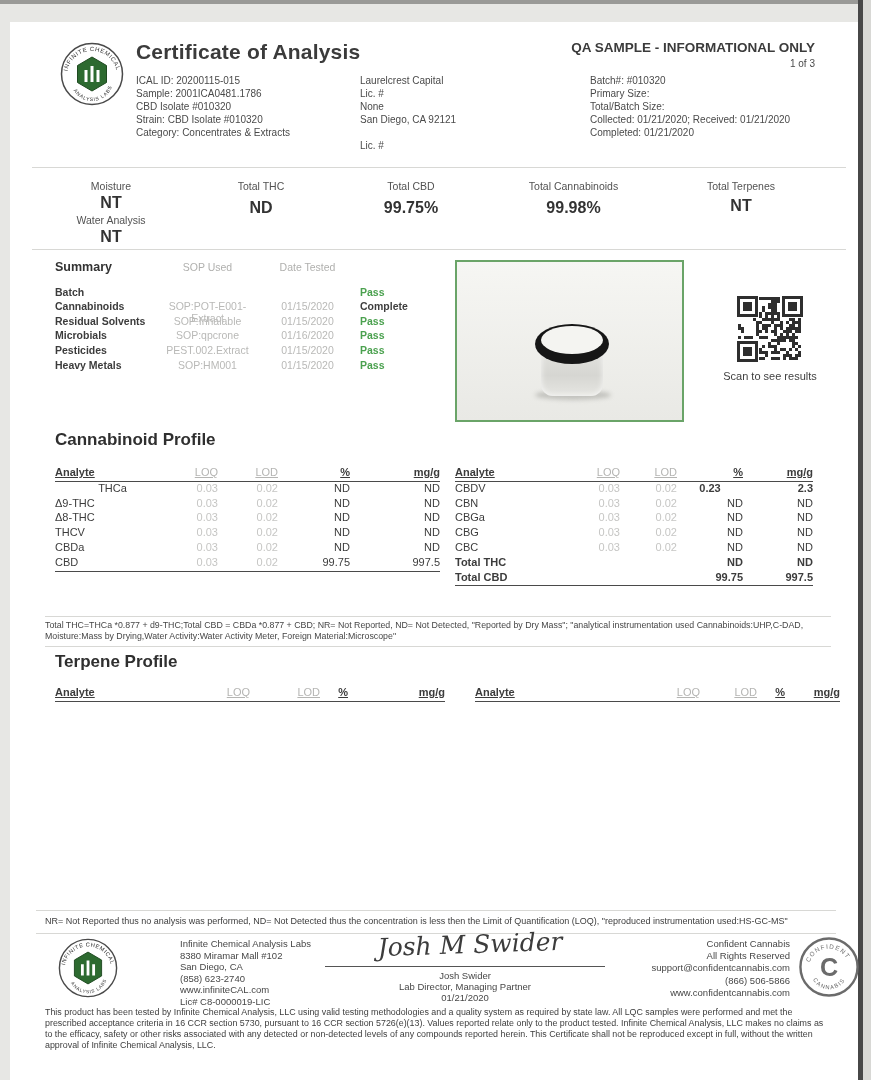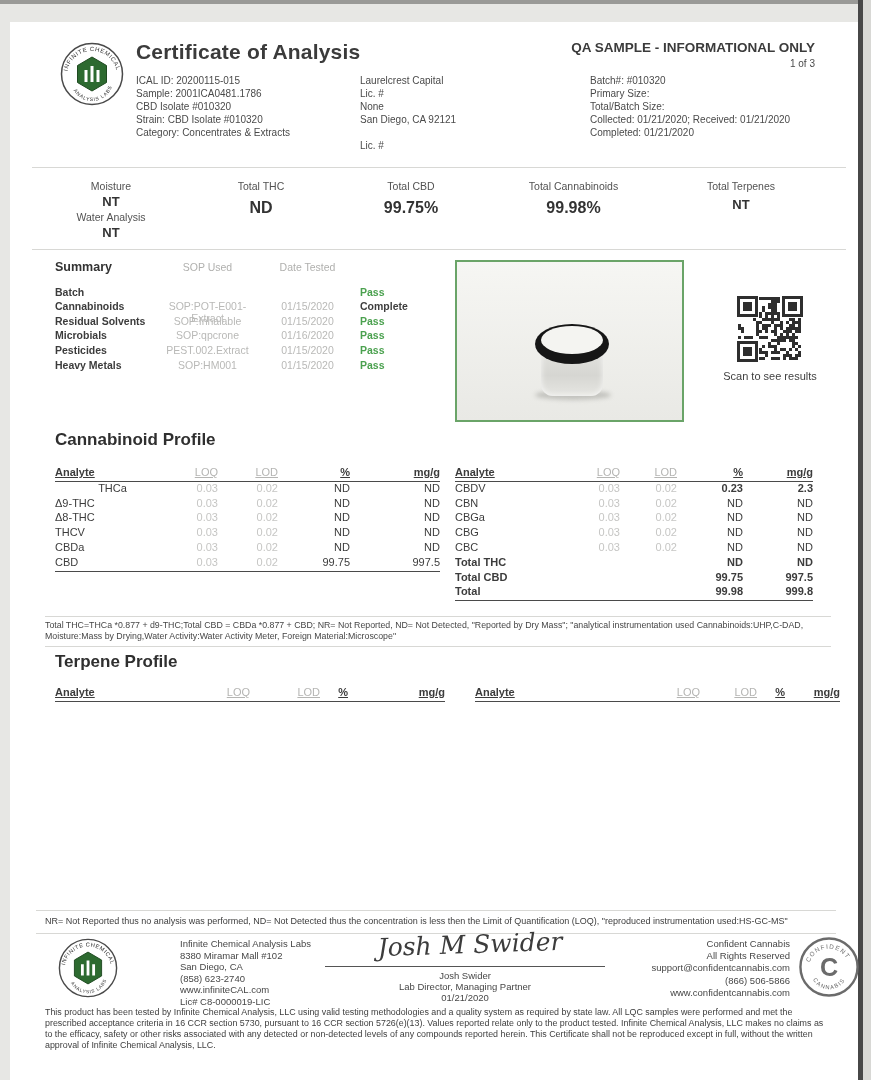--- a/index.html
+++ b/index.html
@@ -16,21 +16,21 @@
   
   .coa-title{font-size:21px;font-weight:700;color:#3b3b3b;letter-spacing:.2px;}
   .info{font-size:10px;line-height:13px;color:#4a4a4a;white-space:pre-line;}
   .qa-label{font-size:13.5px;font-weight:700;color:#3b3b3b;text-align:right;}
   .page-num{font-size:10px;text-align:right;color:#4a4a4a;}
 
   
   .sumband{left:36px;top:180px;width:800px;display:flex;}
   .sumcol{text-align:center;}
   .sumlab{font-size:10.5px;color:#525252;}
-  .sumval{font-size:13px;font-weight:700;color:#333;margin-top:2px;}
+  .sumval{font-size:16px;font-weight:700;color:#333;margin-top:2px;}
   .sumval-big{font-size:16px;font-weight:700;color:#333;margin-top:7px;}
 
   
   .stable{left:55px;top:255px;width:390px;font-size:10.5px;}
   .srow{display:flex;height:14.6px;align-items:baseline;}
   .s-name{width:100px;font-weight:700;color:#3c3c3c;}
   .s-sop{width:105px;text-align:center;color:#b9b9b7;}
   .s-date{width:95px;text-align:center;color:#b9b9b7;}
   .s-status{width:80px;padding-left:5px;font-weight:700;margin-top:16px;}
   .shead{font-size:12.5px;font-weight:700;color:#333;}
@@ -422,21 +422,21 @@
     <div class="c-loq gray hd" style="width:50px;">LOQ</div>
     <div class="c-lod gray hd" style="width:57px;">LOD</div>
     <div class="c-pct hd" style="width:66px;">%</div>
     <div class="c-mg hd" style="width:70px;">mg/g</div>
   </div>
   <div class="rule-dark"></div>
   <div class="crow">
     <div class="c-an" style="width:115px;">CBDV</div>
     <div class="c-loq" style="width:50px;">0.03</div>
     <div class="c-lod" style="width:57px;">0.02</div>
-    <div class="c-pct bold" style="width:66px;">0.23</div>
+    <div class="c-pct bold" style="width:66px;text-align:center;">0.23</div>
     <div class="c-mg bold" style="width:70px;text-align:right;">2.3</div>
   </div>
   <div class="crow">
     <div class="c-an" style="width:115px;">CBN</div>
     <div class="c-loq" style="width:50px;">0.03</div>
     <div class="c-lod" style="width:57px;">0.02</div>
     <div class="c-pct" style="width:66px;">ND</div>
     <div class="c-mg" style="width:70px;">ND</div>
   </div>
   <div class="crow">
@@ -462,25 +462,20 @@
   </div>
   <div class="crow">
     <div class="c-an bold" style="width:222px;">Total THC</div>
     <div class="c-pct bold" style="width:66px;">ND</div>
     <div class="c-mg bold" style="width:70px;">ND</div>
   </div>
   <div class="crow">
     <div class="c-an bold" style="width:222px;">Total CBD</div>
     <div class="c-pct bold" style="width:66px;">99.75</div>
     <div class="c-mg bold" style="width:70px;">997.5</div>
-  </div>
-  <div class="crow">
-    <div class="c-an bold" style="width:222px;">Total</div>
-    <div class="c-pct bold" style="width:66px;">99.98</div>
-    <div class="c-mg bold" style="width:70px;">999.8</div>
   </div>
   <div class="rule-dark"></div>
 </div>
 
 <div class="abs rule" style="left:45px;top:616px;width:786px;"></div>
 <div class="abs footnote" style="left:45px;top:620px;width:786px;">Total THC=THCa *0.877 + d9-THC;Total CBD = CBDa *0.877 + CBD; NR= Not Reported, ND= Not Detected, "Reported by Dry Mass"; "analytical instrumentation used Cannabinoids:UHP,C-DAD, Moisture:Mass by Drying,Water Activity:Water Activity Meter, Foreign Material:Microscope"</div>
 <div class="abs rule" style="left:45px;top:646px;width:786px;"></div>
 
 <div class="abs section-title" style="left:55px;top:652px;">Terpene Profile</div>
 <div class="abs" style="left:55px;top:686px;width:390px;">

